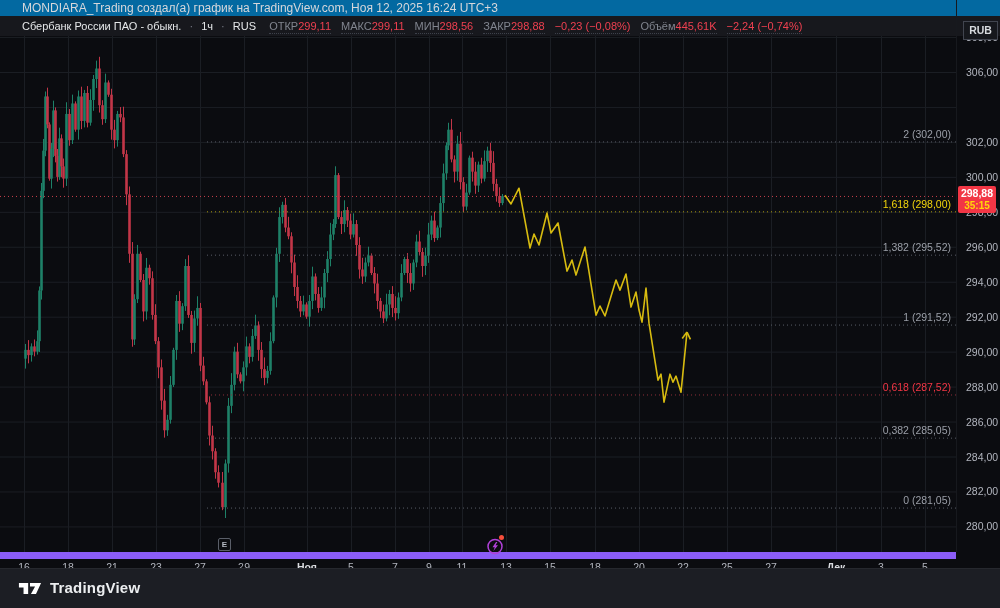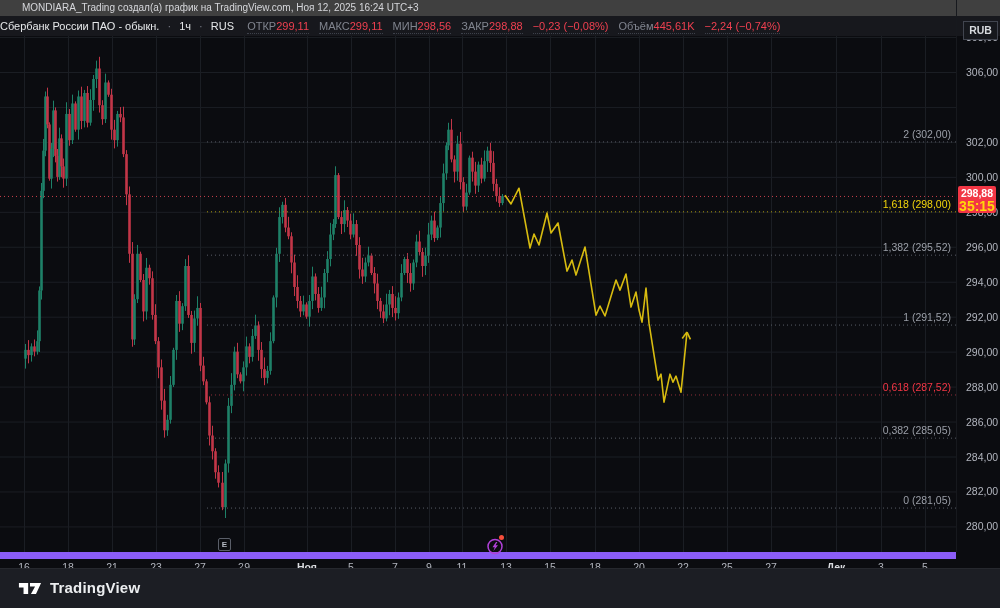--- a/index.html
+++ b/index.html
@@ -1,39 +1,39 @@
 <!DOCTYPE html>
 <html><head>
 <meta charset="utf-8">
 <style>
   html,body{margin:0;padding:0;background:#000;}
   .frame{position:relative;width:1000px;height:608px;background:#0b0c10;overflow:hidden;
          font-family:"Liberation Sans",sans-serif;}
   
-  .attribution{position:absolute;top:0;left:0;right:0;height:16px;background:#404040;
-:#d6d7db;font-size:10px;line-height:16px;padding-left:22px;white-space:nowrap;color:#d6d7db;}
+  .attribution{position:absolute;top:0;left:0;right:0;height:16px;background:#0369a1;
+:#d6d7db;font-size:12px;line-height:16px;padding-left:22px;white-space:nowrap;color:#d6d7db;}
   
   .symbol-bar{position:absolute;top:16px;left:0;right:0;height:20px;background:#17181d;
-              color:#e6e8ea;font-size:11px;line-height:20px;white-space:nowrap;}
+              color:#e6e8ea;font-size:11px;line-height:20px;padding-left:22px;white-space:nowrap;}
   .symbol-bar .sep{color:#787b86;margin:0 5px;}
   .stat{margin-left:10px;border-bottom:1px dotted #3d414b;padding-bottom:1px;}
   .stat .sl{color:#81858f;}
   .stat .sv{color:#ef4050;}
   
   #chart-svg{position:absolute;left:0;top:0;}
   
   .price-axis{position:absolute;left:956px;top:0;width:44px;height:552px;border-left:1px solid #17191e;}
   .ptick{position:absolute;left:9px;height:12px;line-height:12px;font-size:10.5px;color:#b2b5be;white-space:nowrap;}
   .rub-btn{position:absolute;left:6px;top:21px;width:33px;height:17px;border:1px solid #41454f;
            border-radius:0;background:#16181d;color:#d7dade;font-size:10.5px;font-weight:bold;
            text-align:center;line-height:17px;}
   .price-label{position:absolute;left:1px;top:186px;width:38px;height:27px;background:#f23645;
                border-radius:2px;text-align:center;}
   .price-label .lp{font-size:10.5px;line-height:13px;font-weight:bold;color:#fff;margin-top:1px;}
-  .price-label .cd{font-size:14px;line-height:12px;font-weight:bold;color:#ffd60a;}
+  .price-label .cd{font-size:10px;line-height:12px;font-weight:bold;color:#ffd60a;}
   
   .time-axis{position:absolute;left:0;top:552px;width:956px;height:16px;background:#0b0c10;
              border-top:7px solid #8b5cf6;}
   .ttick{position:absolute;top:2px;width:34px;margin-left:-17px;text-align:center;
          font-size:10.5px;color:#b2b5be;white-space:nowrap;}
   .ttick.month{color:#dadce0;font-weight:bold;}
   
   .e-badge{position:absolute;left:218px;top:538px;width:11px;height:11px;border:1px solid #5a5e68;
            border-radius:2px;background:rgba(11,12,16,.8);color:#b6bac3;font-size:8px;font-weight:bold;
            text-align:center;line-height:11px;}

